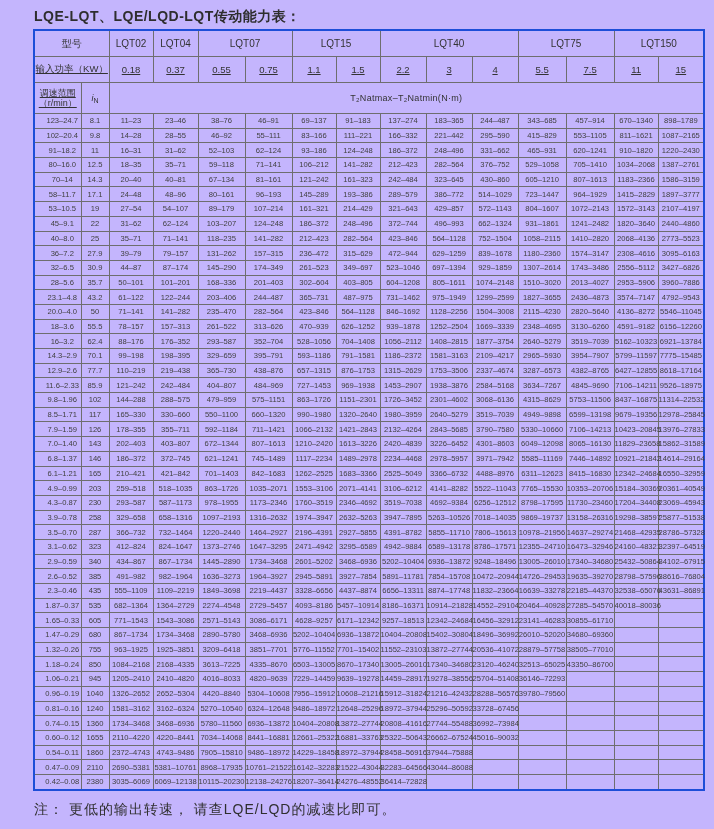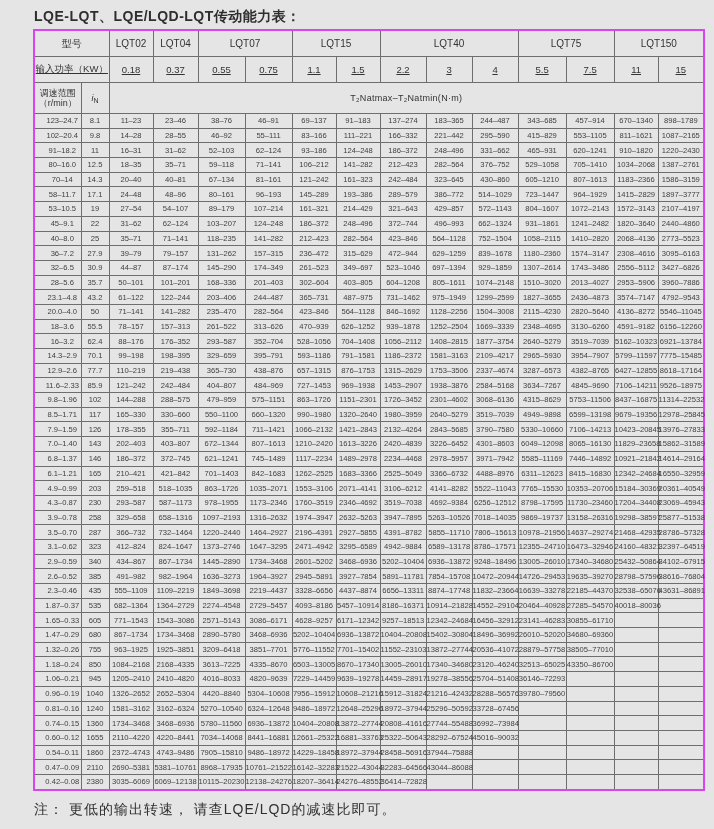--- a/index.html
+++ b/index.html
@@ -1,27 +1,27 @@
 <!DOCTYPE html>
 <html><head>
 <meta charset="utf-8">
 <style>
   html,body{margin:0;padding:0;background:#ffffff;}
-  .page{position:relative;width:714px;height:829px;background:#e5e5e5;overflow:hidden;
+  .page{position:relative;width:714px;height:829px;background:#c4b5fd;overflow:hidden;
         font-family:"Liberation Sans","DejaVu Sans",sans-serif;color:#3b3b3b;}
   .title{position:absolute;left:34px;top:8px;font-size:14px;font-weight:bold;color:#2e2e2e;
          letter-spacing:0.5px;}
   table.cap{position:absolute;left:33px;top:29px;width:652px;border-collapse:collapse;
-            table-layout:fixed;border:2px solid #d946ef;}
+            table-layout:fixed;border:2px solid #1d4ed8;}
   table.cap th,table.cap td{border:1px solid #6e6e6e;text-align:center;vertical-align:middle;
             padding:0;white-space:nowrap;font-weight:normal;}
   .hr1 th{height:25px;font-size:10px;color:#333;}
   .hr2 th{height:25px;font-size:9.5px;color:#333;text-decoration:underline;}
   .hr3 th{height:30px;font-size:9px;color:#333;}
-  .range-head{font-size:8.5px;line-height:10px;}
+  .range-head{font-size:8.5px;line-height:10px;text-decoration:underline;}
   .ratio-head{font-size:9px;font-style:italic;}
   .ratio-head .sub{font-size:7px;font-style:normal;vertical-align:-2px;}
   .torque-head{font-size:10px;letter-spacing:0.3px;margin-left:8px;}
   tbody td{height:13.7px;font-size:7.6px;color:#404040;overflow:visible;}
   tbody td.c-range{font-size:7.6px;padding-left:9px;}
   .footer-note{position:absolute;left:34px;top:801px;font-size:14px;color:#2f2f2f;
                letter-spacing:1px;}
 </style>
 </head>
 <body>
@@ -803,21 +803,21 @@
         <tr>
           <td class="c-range">0.60–0.12</td>
           <td class="c-ratio">1655</td>
           <td class="c-val">2110–4220</td>
           <td class="c-val">4220–8441</td>
           <td class="c-val">7034–14068</td>
           <td class="c-val">8441–16881</td>
           <td class="c-val">12661–25322</td>
           <td class="c-val">16881–33763</td>
           <td class="c-val">25322–50643</td>
-          <td class="c-val">28292–67524</td>
+          <td class="c-val">26662–67524</td>
           <td class="c-val">45016–90032</td>
           <td class="c-val"></td>
           <td class="c-val"></td>
           <td class="c-val"></td>
           <td class="c-val"></td>
         </tr>
         <tr>
           <td class="c-range">0.54–0.11</td>
           <td class="c-ratio">1860</td>
           <td class="c-val">2372–4743</td>

